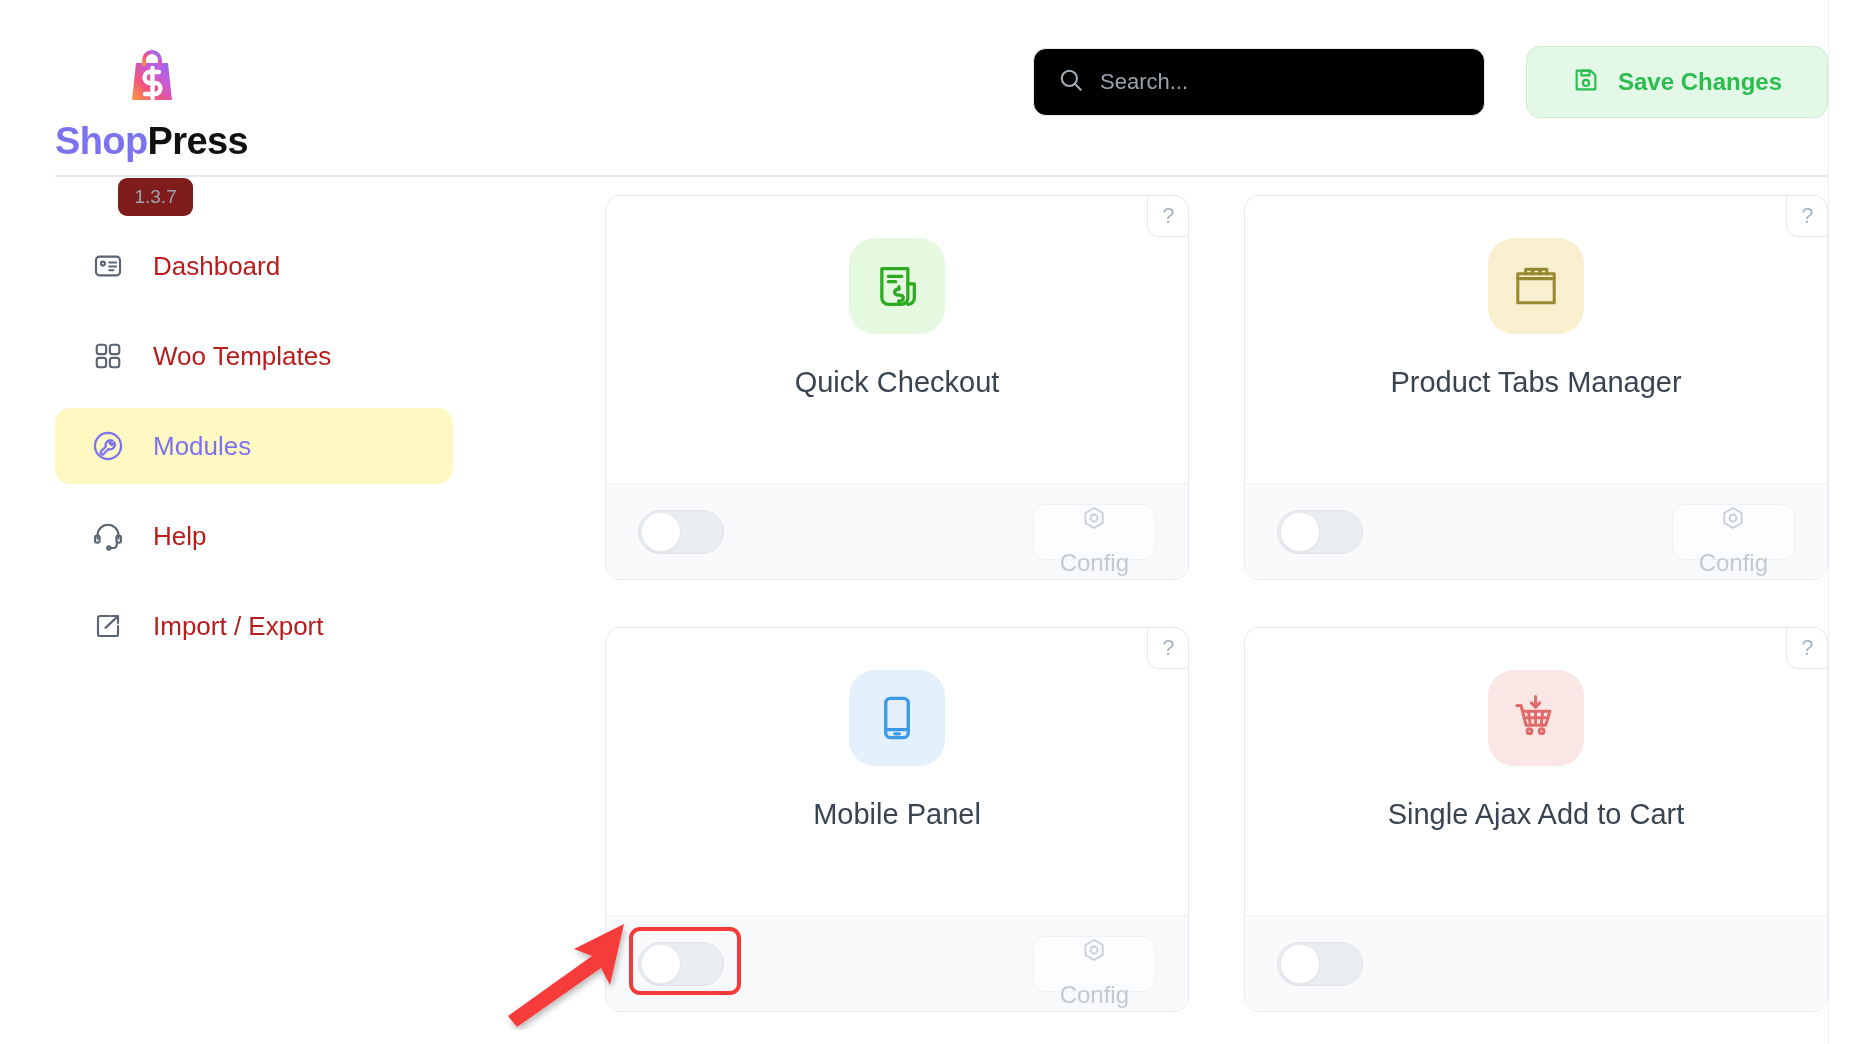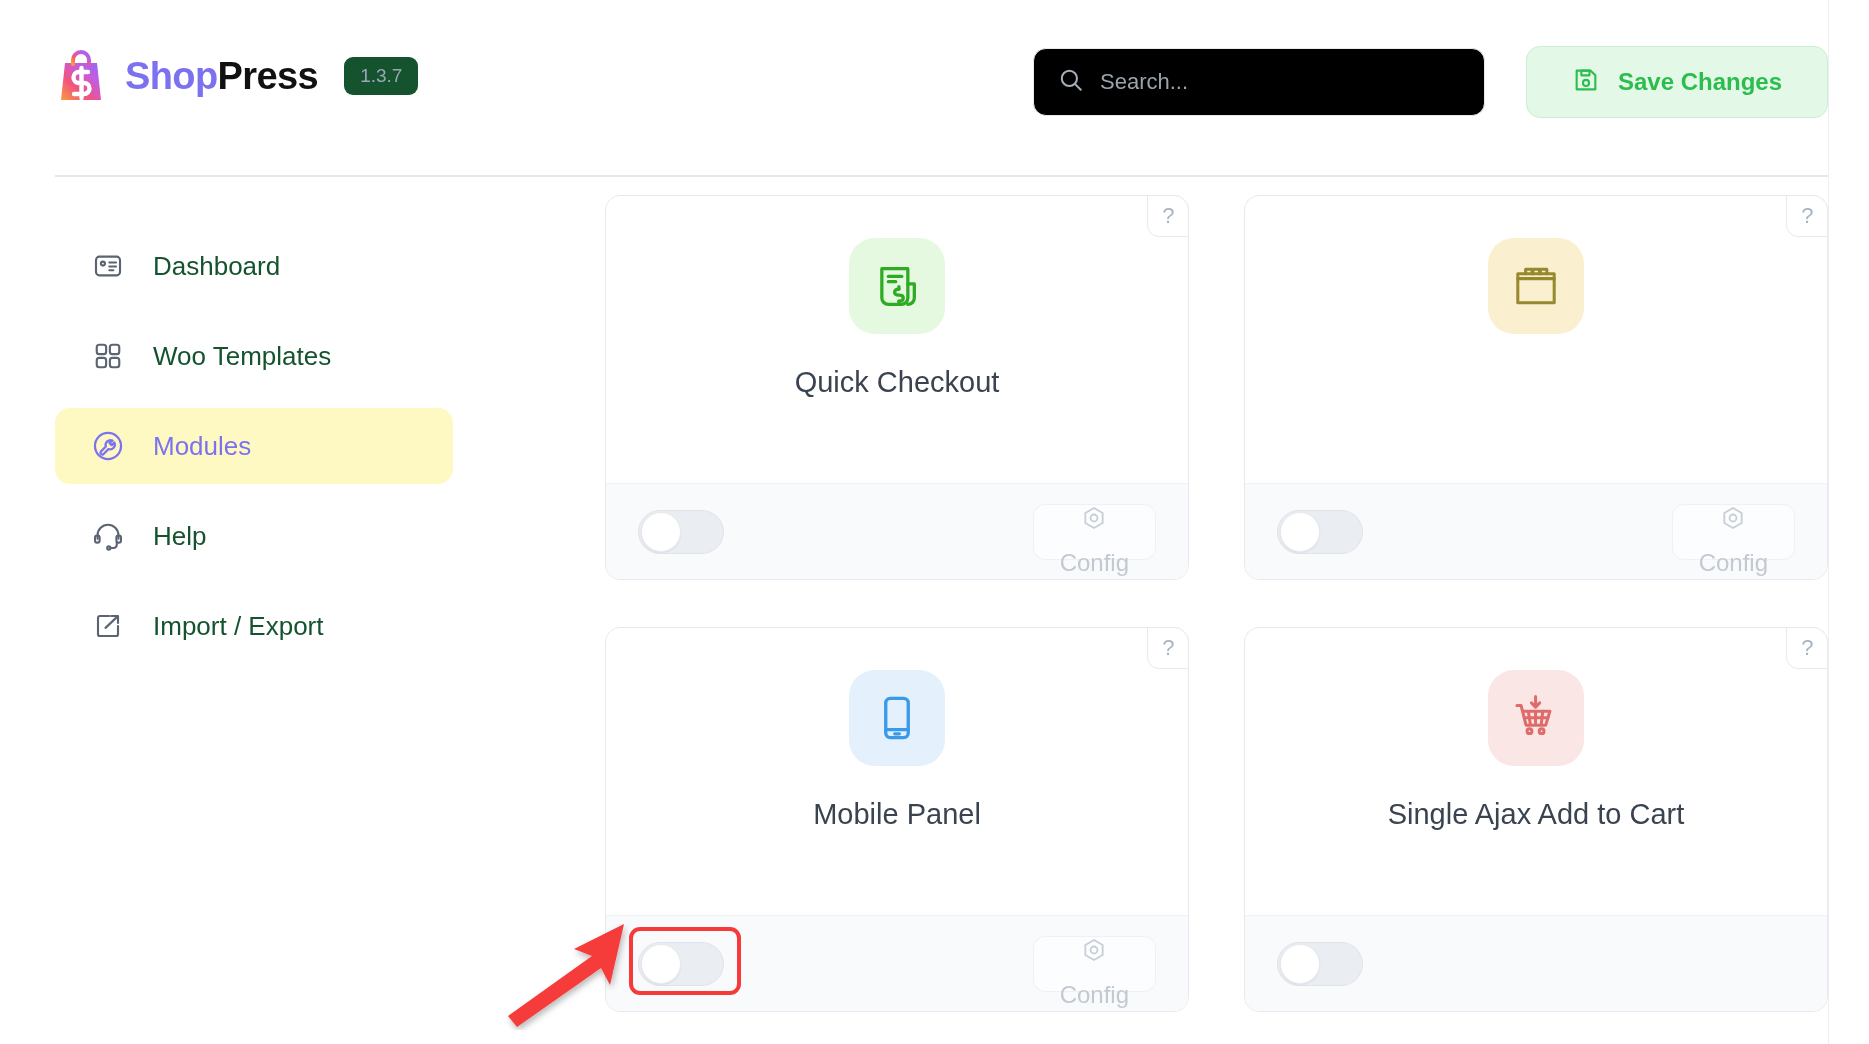--- a/index.html
+++ b/index.html
@@ -34,35 +34,36 @@
     left: 0; top: 0;
     width: 1828px; height: 176px;
   }
 
   .brand {
     position: absolute;
     left: 55px; top: 48px;
     display: flex;
     align-items: center;
     gap: 18px;
+    flex-direction: column;
   }
 
   .brand-logo { width: 52px; height: 56px; display: block; }
 
   .brand-name {
     font-size: 38px;
     letter-spacing: -0.6px;
     line-height: 1;
     white-space: nowrap;
   }
   .brand-name .shop { color: #7c72f0; font-weight: 600; }
   .brand-name .press { color: #111111; font-weight: 700; }
 
   .version-badge {
-    background: #14532d;
+    background: #7f1d1d;
     color: #9aa6b5;
     font-size: 19px;
     padding: 9px 16px 10px;
     border-radius: 9px;
     line-height: 1;
     margin-left: 8px;
   }
 
   .search-box {
     position: absolute;
@@ -126,21 +127,21 @@
     margin-bottom: 14px;
     cursor: pointer;
   }
   .nav-item .nav-icon {
     width: 34px; height: 34px;
     display: flex; align-items: center; justify-content: center;
     flex: 0 0 34px;
   }
   .nav-item .nav-label {
     font-size: 26px;
-    color: #14532d;
+    color: #b91c1c;
     line-height: 1;
     white-space: nowrap;
   }
   .nav-item.active { background: #fef9c3; }
   .nav-item.active .nav-label { color: #7c72f0; }
 
   
   .cards {
     position: absolute;
     left: 605px; top: 195px;
@@ -426,20 +427,21 @@
       <div class="card-body">
         <div class="module-icon-wrap" style="background:#faf0cf">
           <svg width="52" height="52" viewBox="0 0 24 24" fill="none" stroke="#96892f" stroke-width="1.4" stroke-linecap="round" stroke-linejoin="round">
             <path d="M3.6 6.3h16.8v13.4H3.6z"></path>
             <path d="M7.2 6.3V4.3h3v2"></path>
             <path d="M10.6 6.3V4.3h3v2"></path>
             <path d="M14 6.3V4.3h3v2"></path>
             <path d="M3.6 8.6h16.8"></path>
           </svg>
         </div>
+        <div class="module-title">Product Tabs Manager</div>
       </div>
       <div class="card-footer">
         <div class="toggle">
           <div class="knob"></div>
         </div>
         <div class="config-btn">
           <span>
             <svg width="26" height="26" viewBox="0 0 24 24" fill="none" stroke="#c9ced6" stroke-width="1.7" stroke-linejoin="round">
               <path d="M12 2.8 20 7.4v9.2L12 21.2 4 16.6V7.4z"></path>
               <circle cx="12" cy="12" r="3.2"></circle>

